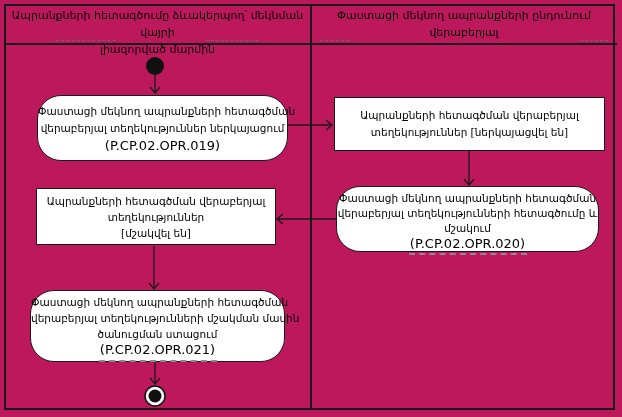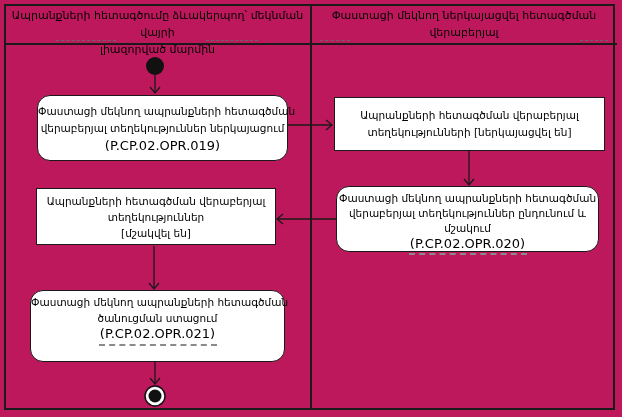--- a/index.html
+++ b/index.html
@@ -49,21 +49,21 @@
   .node {
     position: absolute;
     background: #ffffff;
     border: 1.5px solid #1a1a1a;
     box-sizing: border-box;
     text-align: center;
     font-size: 10.5px;
     color: #000;
   }
   .node .ln { white-space: nowrap; }
-  .rounded { border-radius: 13px; }
+  .rounded { border-radius: 24px; }
 
   #box1 { left: 37px;  top: 95px;  width: 251px; height: 66px; padding-top: 7px;  line-height: 17px; }
   #box2 { left: 334px; top: 97px;  width: 271px; height: 54px; padding-top: 9px;  line-height: 17px; }
   #box3 { left: 336px; top: 186px; width: 263px; height: 66px; padding-top: 4px;  line-height: 15px; }
   #box4 { left: 36px;  top: 188px; width: 240px; height: 57px; padding-top: 4px;  line-height: 16px; }
   #box5 { left: 30px;  top: 290px; width: 255px; height: 72px; padding-top: 3px;  line-height: 16px; }
 
   .code { font-size: 13px; }
 
   .strike-remnant {
@@ -96,21 +96,21 @@
 
   <div class="frame"></div>
   <div class="lane-divider"></div>
   <div class="header-sep"></div>
 
   <div class="lane-header left">
     <div class="ln">Ապրանքների հետագծումը ձևակերպող՝ մեկնման վայրի</div>
     <div class="ln">լիազորված մարմին</div>
   </div>
   <div class="lane-header right">
-    <div class="ln">Փաստացի մեկնող ներկայացվել հետագծման վերաբերյալ</div>
+    <div class="ln">Փաստացի մեկնող ապրանքների ընդունում վերաբերյալ</div>
   </div>
 
   <div id="hstrike-l1" class="hdr-strike"></div>
   <div id="hstrike-l2" class="hdr-strike"></div>
   <div id="hstrike-r1" class="hdr-strike"></div>
   <div id="hstrike-r2" class="hdr-strike"></div>
 
   <svg class="connectors" viewBox="0 0 622 417">
 
     <circle cx="155" cy="66" r="9" fill="#111111"></circle>
@@ -138,37 +138,38 @@
   </svg>
 
   <div id="box1" class="node rounded">
     <div class="ln">Փաստացի մեկնող ապրանքների հետագծման</div>
     <div class="ln">վերաբերյալ տեղեկություններ ներկայացում</div>
     <div class="ln code">(P.CP.02.OPR.019)</div>
   </div>
 
   <div id="box2" class="node">
     <div class="ln">Ապրանքների հետագծման վերաբերյալ</div>
-    <div class="ln">տեղեկությունների [ներկայացվել են]</div>
+    <div class="ln">տեղեկություններ [ներկայացվել են]</div>
   </div>
 
   <div id="box3" class="node rounded">
     <div class="ln">Փաստացի մեկնող ապրանքների հետագծման</div>
-    <div class="ln">վերաբերյալ տեղեկություններ ընդունում և</div>
+    <div class="ln">վերաբերյալ տեղեկությունների հետագծումը և</div>
     <div class="ln">մշակում</div>
     <div class="ln code">(P.CP.02.OPR.020)</div>
     <div class="strike-remnant"></div>
   </div>
 
   <div id="box4" class="node">
     <div class="ln">Ապրանքների հետագծման վերաբերյալ</div>
     <div class="ln">տեղեկություններ</div>
     <div class="ln">[մշակվել են]</div>
   </div>
 
   <div id="box5" class="node rounded">
     <div class="ln">Փաստացի մեկնող ապրանքների հետագծման</div>
+    <div class="ln">վերաբերյալ տեղեկությունների մշակման մասին</div>
     <div class="ln">ծանուցման ստացում</div>
     <div class="ln code">(P.CP.02.OPR.021)</div>
     <div class="strike-remnant"></div>
   </div>
 
 </div>
 
 </body></html>

